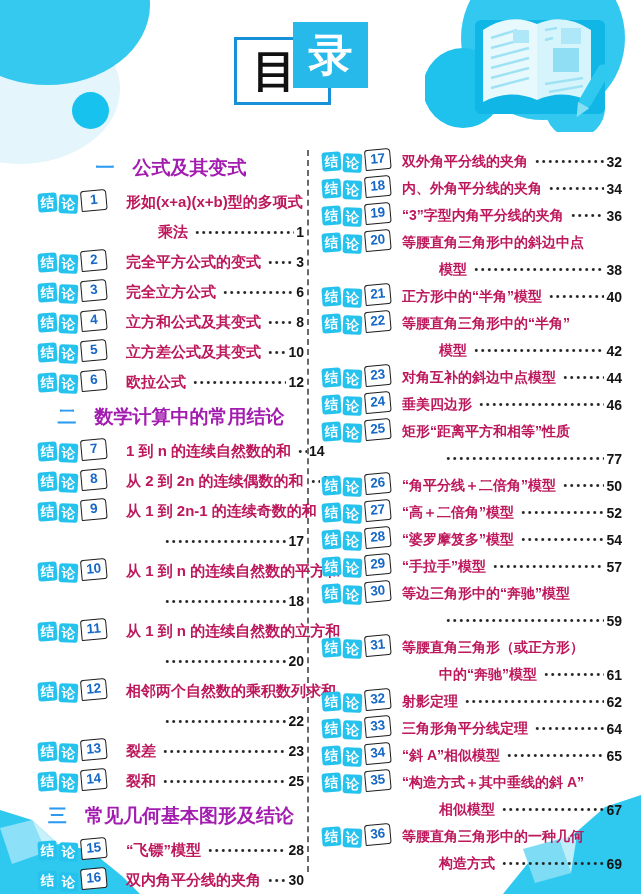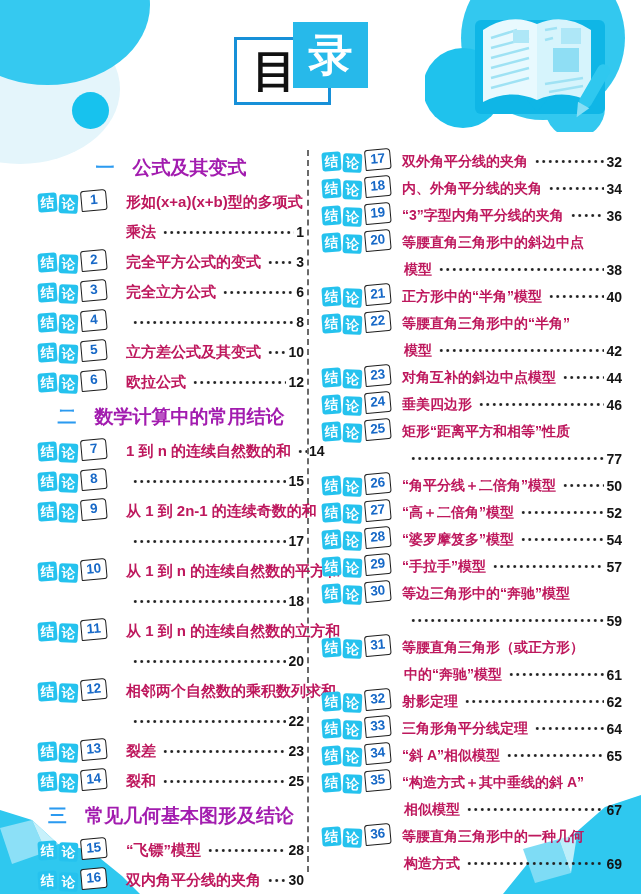--- a/index.html
+++ b/index.html
@@ -23,22 +23,22 @@
   .col{position:absolute;top:148px;}
   .col-left{left:38px;width:266px;}
   .col-right{left:322px;width:300px;}
   .sec-heading{display:flex;justify-content:center;align-items:center;font-weight:bold;
                font-size:19px;margin:7px 0 6px;}
   .sec-num{color:#2b9af0;margin-right:18px;}
   .sec-title{color:#a21caf;}
   .line{display:flex;align-items:center;}
   .col-left .line{height:30px;font-size:15px;}
   .col-right .line{height:27px;font-size:14px;}
-  .col-left .cont{margin-left:88px;}
-  .col-right .cont{margin-left:82px;}
+  .col-left .cont{margin-left:120px;}
+  .col-right .cont{margin-left:117px;}
   .txt{white-space:nowrap;color:#be185d;font-weight:600;}
   .dots{flex:1 1 auto;min-width:10px;height:9px;margin:0 2px 0 6px;align-self:center;
         background-image:radial-gradient(circle,#222 1.3px,transparent 1.45px);
         background-size:6.5px 9px;background-position:0 55%;background-repeat:repeat-x;}
   .page-num{flex:none;color:#141414;font-size:14px;font-weight:600;}
   
   .badge{flex:none;display:flex;align-items:center;}
   .col-left .badge{width:88px;}
   .col-right .badge{width:80px;}
   .bchar{display:inline-block;width:19px;height:19px;background:#25c2ee;color:#fff;
@@ -146,20 +146,21 @@
         <span class="txt">完全立方公式</span>
         <span class="dots"></span>
         <span class="page-num">6</span>
       </div>
       <div class="line">
         <span class="badge">
           <span class="bchar c1">结</span>
           <span class="bchar c2">论</span>
           <span class="bnum">4</span>
         </span>
+        <span class="txt">立方和公式及其变式</span>
         <span class="dots"></span>
         <span class="page-num">8</span>
       </div>
       <div class="line">
         <span class="badge">
           <span class="bchar c1">结</span>
           <span class="bchar c2">论</span>
           <span class="bnum">5</span>
         </span>
         <span class="txt">立方差公式及其变式</span>
@@ -189,20 +190,21 @@
         <span class="txt">1 到 n 的连续自然数的和</span>
         <span class="dots"></span>
         <span class="page-num">14</span>
       </div>
       <div class="line">
         <span class="badge">
           <span class="bchar c1">结</span>
           <span class="bchar c2">论</span>
           <span class="bnum">8</span>
         </span>
+        <span class="txt">从 2 到 2n 的连续偶数的和</span>
         <span class="dots"></span>
         <span class="page-num">15</span>
       </div>
       <div class="line">
         <span class="badge">
           <span class="bchar c1">结</span>
           <span class="bchar c2">论</span>
           <span class="bnum">9</span>
         </span>
         <span class="txt">从 1 到 2n-1 的连续奇数的和</span>

